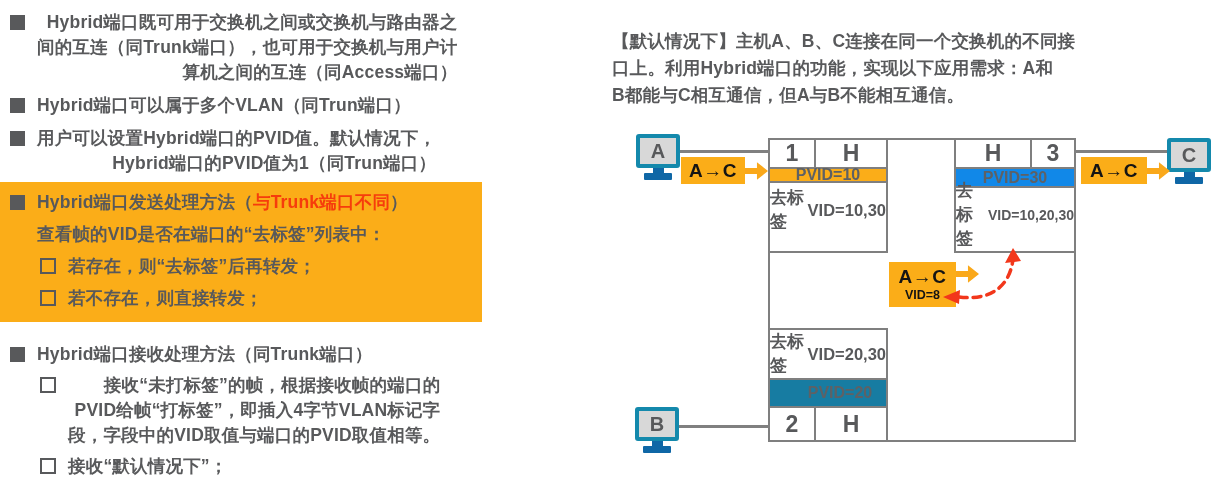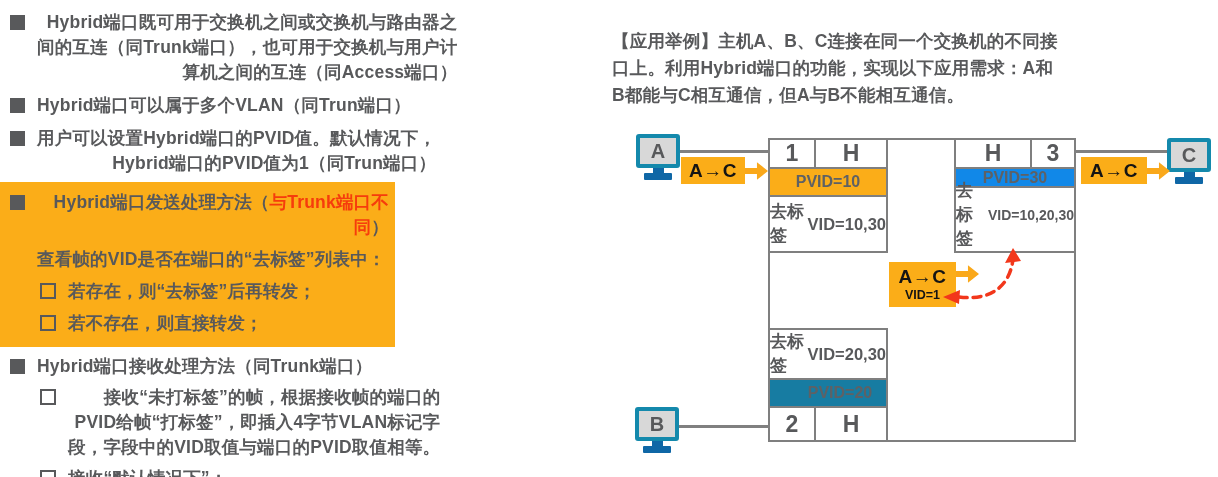--- a/index.html
+++ b/index.html
@@ -23,24 +23,24 @@
   }
   .sq  { flex:none; width:15px; height:15px; background:#58595B; margin-top:5px; }
   .osq { flex:none; width:16px; height:16px; border:2.5px solid #58595B; background:transparent; margin-top:4px; }
   .mb8 { margin-bottom:8px; }
   .mb6 { margin-bottom:6px; }
   .sub { margin-left:30px; }
   .red { color:#F63C0C; }
 
   .hl {
     margin-left:-10px;
-    width:395px;
+    width:482px;
     background:#FBAD18;
-    padding:8px 6px 11px 10px;
-    margin-bottom:7px;
+    padding:8px 12px 11px 10px;
+    margin-bottom:20px;
   }
   .hl .li { margin-bottom:7px; }
   .hl .li:last-child { margin-bottom:0; }
   .hl .cont { margin-left:27px; }
 
   
   .right-title {
     position:absolute; left:612px; top:28px; width:606px;
     font-size:17.5px; line-height:27px; color:#58595B;
     white-space:pre-line; letter-spacing:0.2px;
@@ -152,32 +152,32 @@
 段，字段中的VID取值与端口的PVID取值相等。</div>
     </div>
 
     <div class="li sub">
       <span class="osq"></span>
       <div class="txt">接收“默认情况下”；</div>
     </div>
 
   </div>
 
-  <div class="right-title">【应用举例】主机A、B、C连接在同一个交换机的不同接
+  <div class="right-title">【默认情况下】主机A、B、C连接在同一个交换机的不同接
 口上。利用Hybrid端口的功能，实现以下应用需求：A和
 B都能与C相互通信，但A与B不能相互通信。</div>
 
   <div class="switch-outline"></div>
 
   <div class="pblock" style="left:768px; top:138px; width:120px; height:115px;">
     <div class="prow hdr" style="height:29px;">
       <div class="cell first" style="width:46px;">1</div>
       <div class="cell" style="flex:1;">H</div>
     </div>
-    <div class="prow pvid orange" style="height:28px;">PVID=10</div>
+    <div class="prow pvid orange" style="height:14px;">PVID=10</div>
     <div class="prow untag" style="height:53px;">
       <div class="u-title">去标签</div>
       <div class="u-vids">VID=10,30</div>
     </div>
   </div>
 
   <div class="pblock" style="left:954px; top:138px; width:122px; height:115px;">
     <div class="prow hdr" style="height:29px;">
       <div class="cell first" style="width:76px;">H</div>
       <div class="cell" style="flex:1;">3</div>
@@ -228,21 +228,21 @@
   </div>
 
   <div class="flow" style="left:681px; top:157px; width:64px; height:27px;">A→C</div>
   <div class="oarrow" style="left:745px; top:162px;"></div>
 
   <div class="flow" style="left:1081px; top:157px; width:66px; height:27px;">A→C</div>
   <div class="oarrow" style="left:1147px; top:162px;"></div>
 
   <div class="flow flow-mid" style="left:889px; top:262px; width:67px; height:45px;">
     <span>A→C</span>
-    <span class="vid">VID=1</span>
+    <span class="vid">VID=8</span>
   </div>
   <div class="oarrow" style="left:956px; top:265px;"></div>
 
   <svg class="abs" style="left:933px; top:240px;" width="100" height="70" viewBox="0 0 100 70">
     <path d="M 26 57 C 58 61, 77 46, 80 19" fill="none" stroke="#F2371B" stroke-width="3.5" stroke-dasharray="8 6" stroke-linecap="round"></path>
     <polygon points="10,57 27,50 26,64" fill="#F2371B"></polygon>
     <polygon points="80,8 72,23 88,21" fill="#F2371B"></polygon>
   </svg>
 
 </div>

